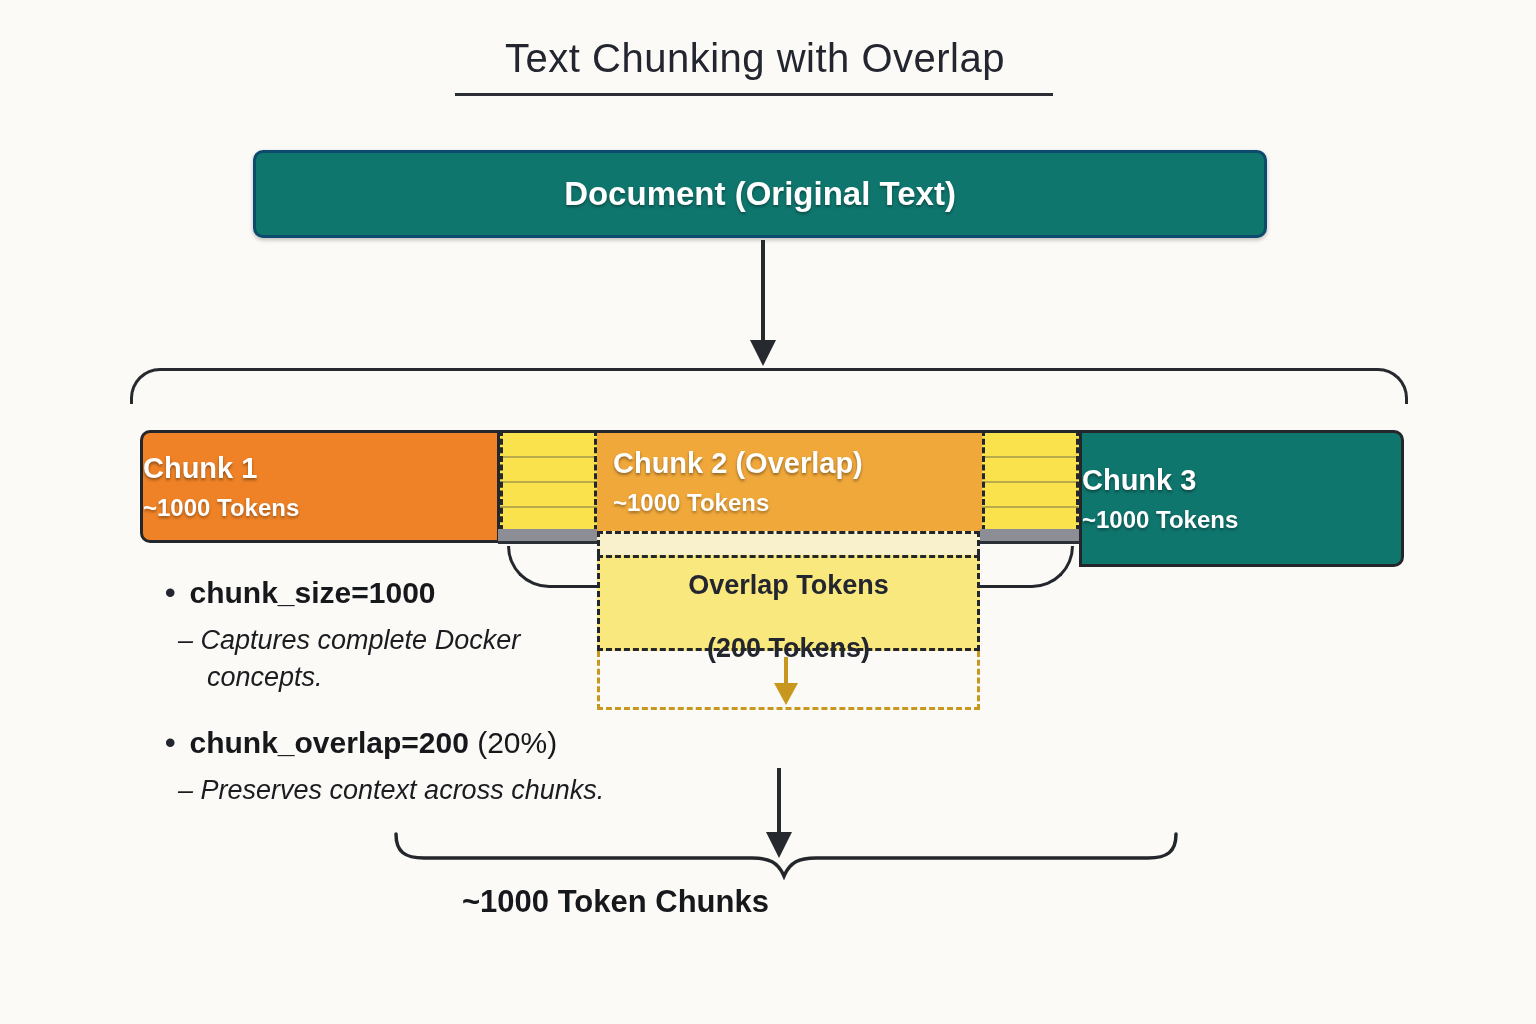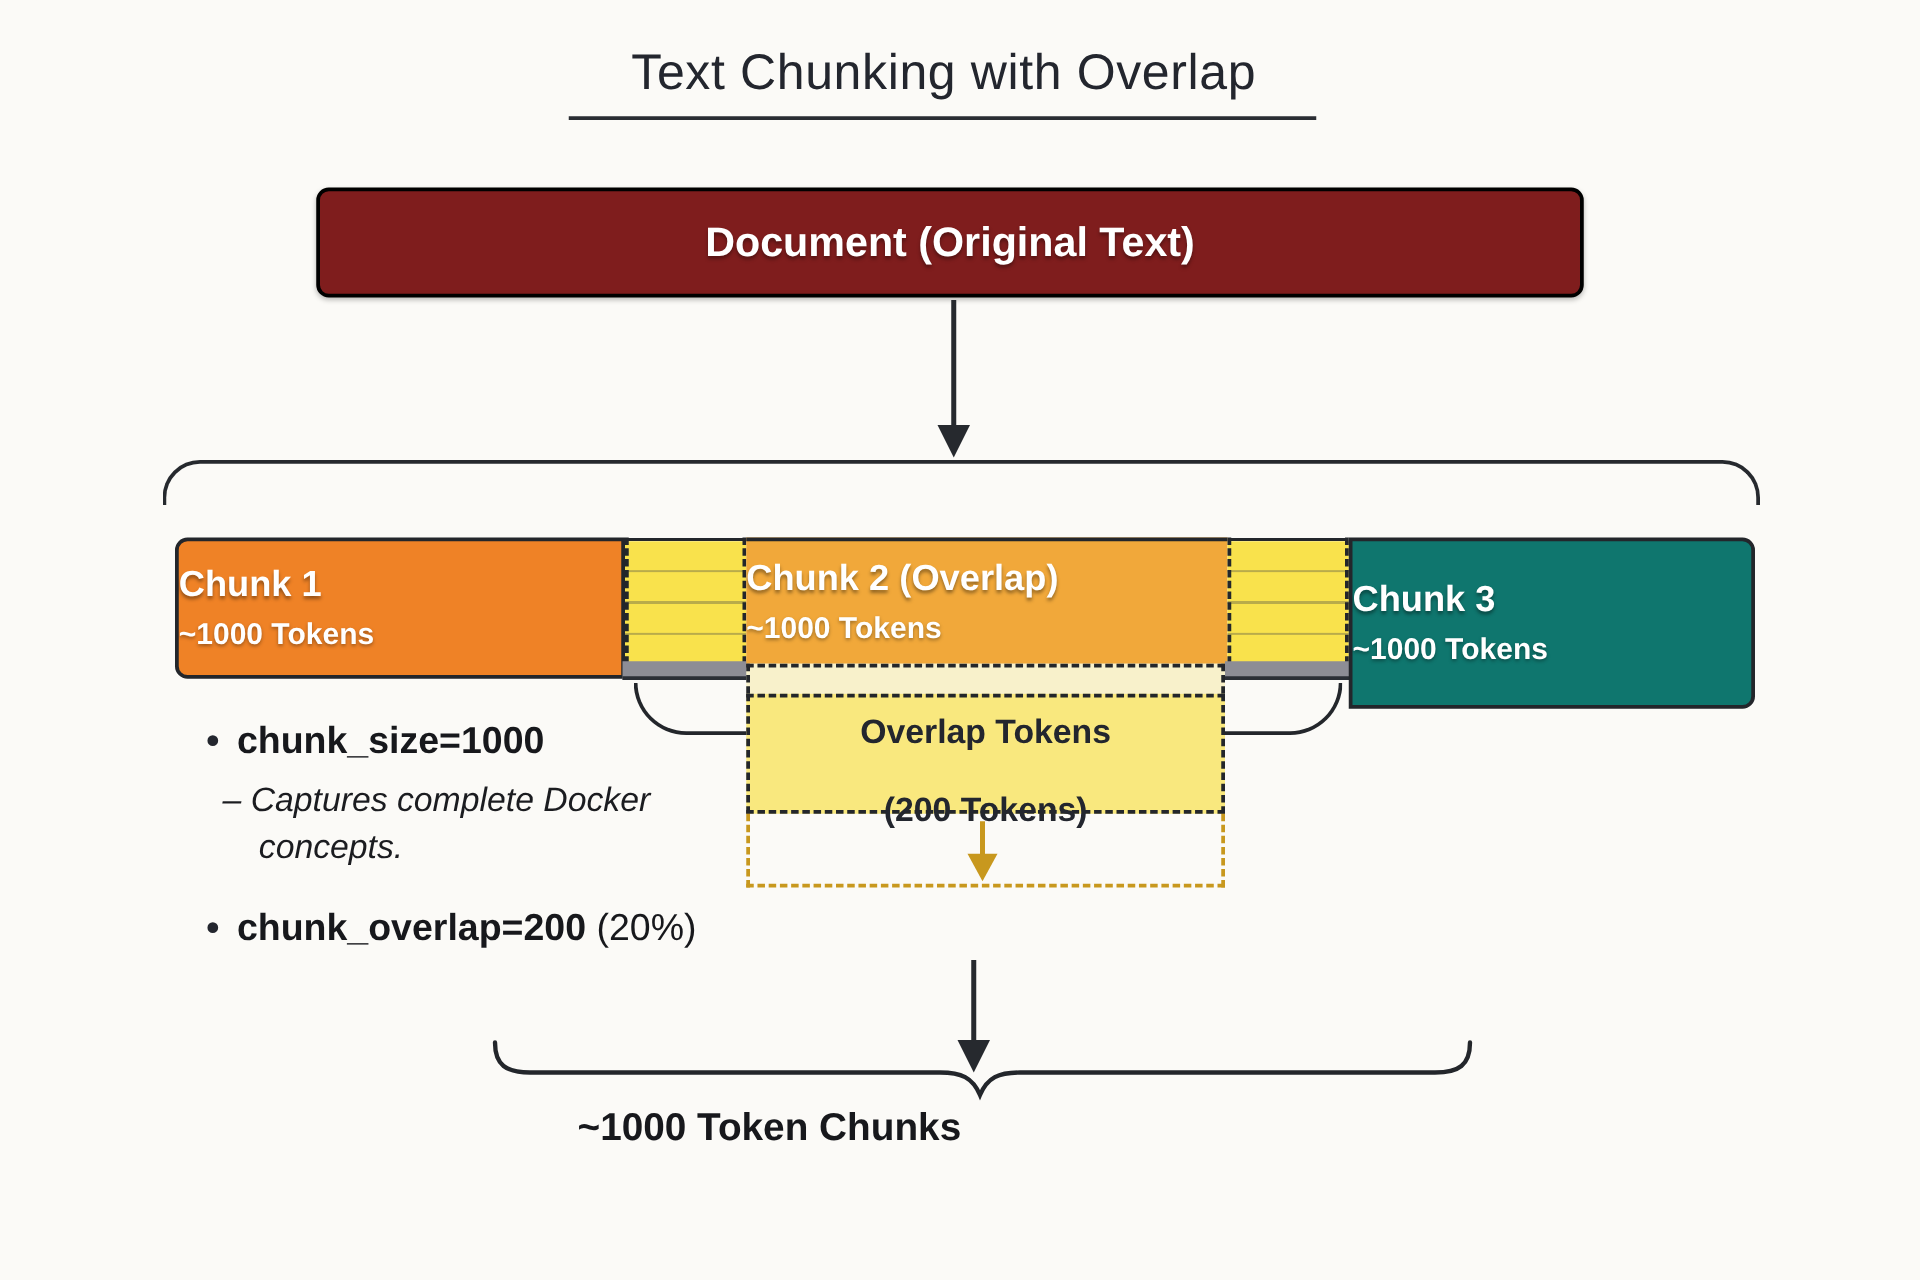--- a/index.html
+++ b/index.html
@@ -8,22 +8,22 @@
     background:#fbfaf7;font-family:Liberation Sans, sans-serif;color:#23262e;border-radius:32px;
   }
   .abs{position:absolute;box-sizing:border-box;}
 
   
   .title{left:355px;top:36px;width:800px;text-align:center;font-size:40px;font-weight:400;letter-spacing:.5px;color:#23262e;}
   .title-underline{left:455px;top:93px;width:598px;height:3px;background:#2a2d33;}
 
   
   .doc-box{
-    left:253px;top:150px;width:1014px;height:88px;background:#7f1d1d;
-    border:3px solid #000000;border-radius:10px;display:flex;align-items:center;justify-content:center;
+    left:253px;top:150px;width:1014px;height:88px;background:#0f766e;
+    border:3px solid #0c4a6e;border-radius:10px;display:flex;align-items:center;justify-content:center;
     box-shadow:0 2px 4px rgba(0,0,0,.25);
   }
   .doc-label{color:#fff;font-size:33px;font-weight:700;text-shadow:0 2px 3px rgba(0,0,0,.35);}
 
   
   .vline{width:4px;background:#26292e;}
   .arrowhead{width:0;height:0;border-left:13px solid transparent;border-right:13px solid transparent;border-top:26px solid #26292e;}
   .arrow1-line{left:761px;top:240px;height:102px;}
   .arrow1-head{left:750px;top:340px;}
   .arrow2-line{left:777px;top:768px;height:68px;}
@@ -34,21 +34,21 @@
     left:130px;top:368px;width:1278px;height:36px;
     border-top:3.5px solid #26292e;border-left:3px solid #26292e;border-right:3px solid #26292e;
     border-radius:30px 30px 0 0;
   }
 
   
   .chunk{display:flex;flex-direction:column;justify-content:center;gap:9px;}
   .chunk-name{color:#fff;font-size:29px;font-weight:700;text-shadow:0 2px 3px rgba(0,0,0,.4);}
   .chunk-tokens{color:#fff;font-size:24px;font-weight:700;text-shadow:0 2px 3px rgba(0,0,0,.35);}
   .chunk1{left:140px;top:430px;width:360px;height:113px;background:#EF8226;border:3px solid #23262b;border-radius:10px 0 0 10px;}
-  .chunk2{left:597px;top:430px;width:385px;height:101px;background:#F1A83A;border-top:3px solid #23262b;}
+  .chunk2{left:597px;top:430px;width:385px;height:101px;background:#F1A83A;border-top:3px solid #23262b;padding-left:16px;}
   .chunk3{left:1079px;top:430px;width:325px;height:137px;background:#0f766e;border:3px solid #23262b;border-radius:0 10px 10px 0;}
 
   .strip{
     top:430px;width:97px;height:101px;
     background:repeating-linear-gradient(to bottom,#F9E24C 0 23px,#b9ab4a 23px 25px);
     border-top:3px solid #23262b;border-left:3px dashed #23262b;border-right:3px dashed #23262b;
   }
   .stripL{left:500px;} .stripR{left:982px;}
   .graybar{top:529px;width:101px;height:15px;background:#8D8D95;border-bottom:3px solid #2b2f36;}
   .graybarL{left:498px;} .graybarR{left:980px;}
@@ -148,20 +148,21 @@
     </span>
   </div>
   <div class="abs note-detail detail1">– Captures complete Docker concepts.</div>
 
   <div class="abs note note2">
     <span class="note-bullet">•</span>
     <span>
       <span class="note-param">chunk_overlap=200</span><span class="note-suffix"> (20%)</span>
     </span>
   </div>
+  <div class="abs note-detail detail2">– Preserves context across chunks.</div>
 
   <div class="abs vline arrow2-line"></div>
   <div class="abs arrowhead arrow2-head"></div>
 
   <svg class="abs brace-svg" width="788" height="52" viewBox="0 0 788 52">
     <path d="M 4 4 C 4 22, 13 28, 32 28 L 360 28 C 377 28, 386 32, 392 46 C 398 32, 407 28, 424 28 L 756 28 C 775 28, 784 22, 784 4" fill="none" stroke="#23262b" stroke-width="3.5" stroke-linecap="round"></path>
   </svg>
 
   <div class="abs caption-bottom">~1000 Token Chunks</div>
 

